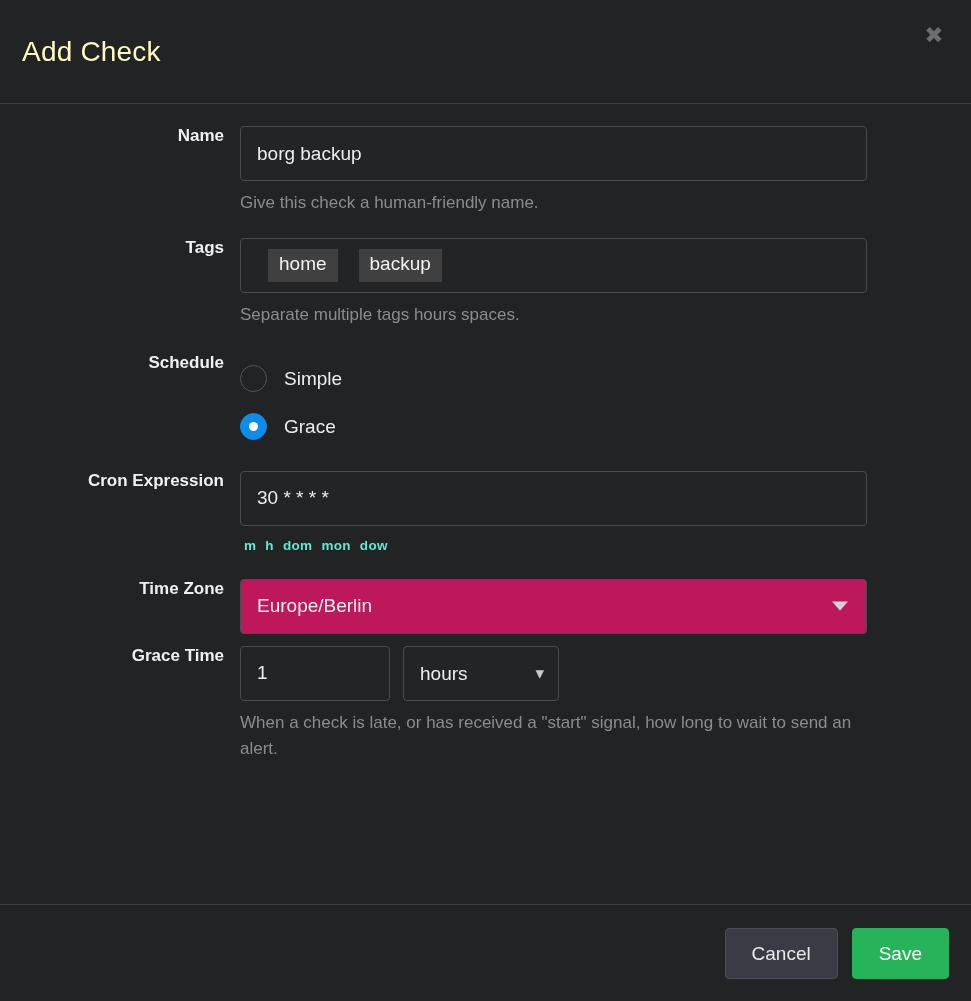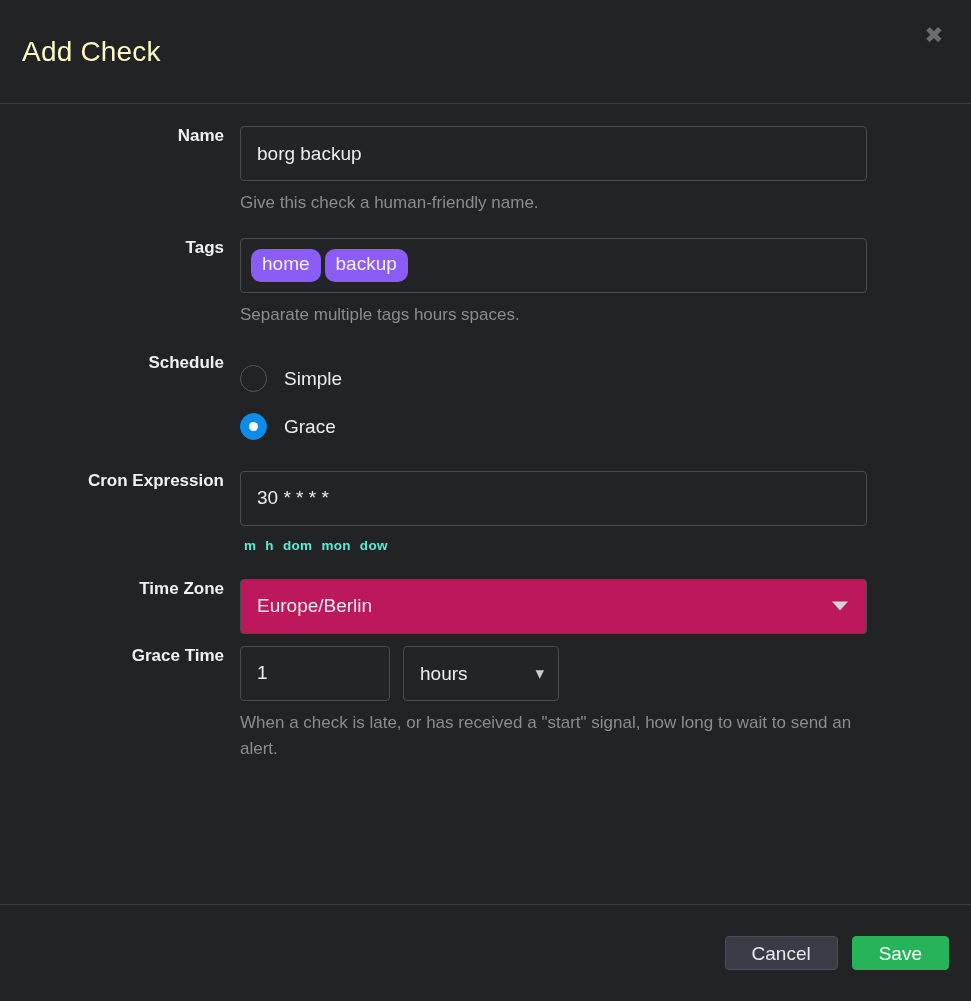--- a/index.html
+++ b/index.html
@@ -118,27 +118,28 @@
     height: 55px;
     background: #222426;
     border: 1px solid #4a4d50;
     border-radius: 4px;
     display: flex;
     align-items: center;
     padding: 0 10px;
     gap: 4px;
   }
   .tag-pill {
-    background: #8b5cf6;
+    background: #404040;
     color: #f2f2f4;
     font-size: 19px;
     padding: 4px 11px 6px 11px;
-    border-radius: 10px;
+    border-radius: 0;
     line-height: 1.2;
     white-space: nowrap;
+    margin-left: 17px;
   }
 
   
   .radio-group { padding-top: 2px; }
   .radio-row {
     display: flex;
     align-items: center;
     height: 48px;
     cursor: pointer;
   }
@@ -270,21 +271,21 @@
     padding-right: 22px;
     gap: 14px;
   }
   .btn {
     font-size: 19px;
     font-family: "Liberation Sans", sans-serif;
     border-radius: 4px;
     cursor: pointer;
     line-height: 1;
     padding: 0 26px;
-    height: 34px;
+    height: 51px;
     display: inline-flex;
     align-items: center;
     justify-content: center;
   }
   .btn-cancel {
     background: #3a3b45;
     border: 1px solid #4c4d57;
     color: #e9e9ea;
   }
   .btn-save {

